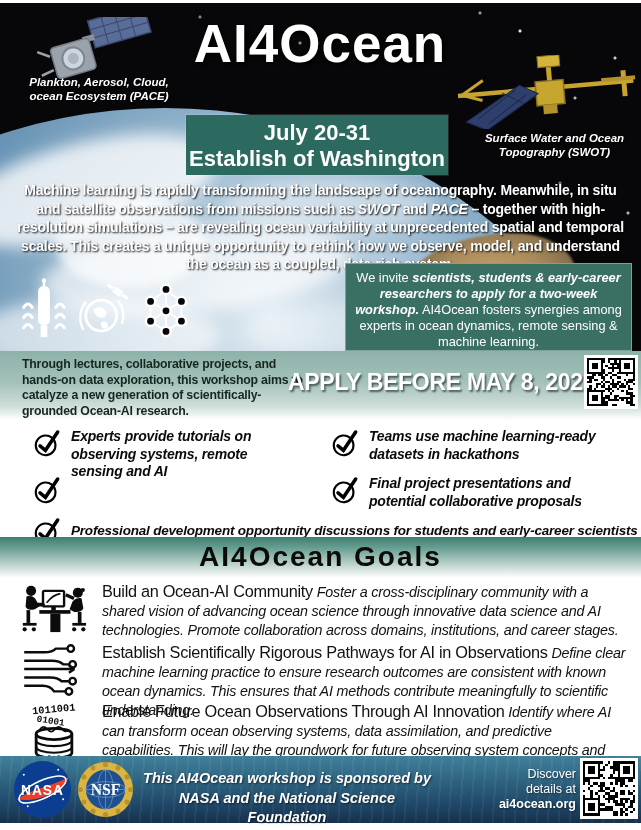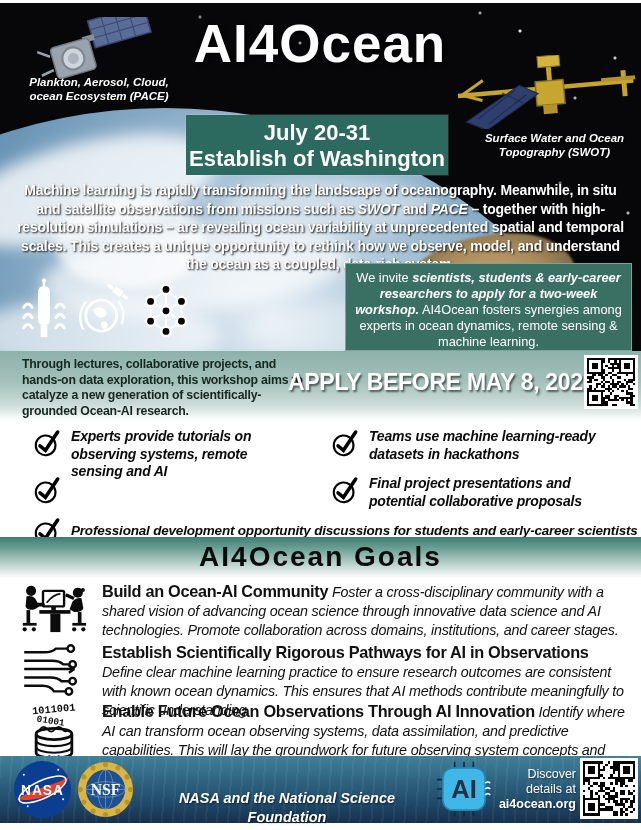--- a/index.html
+++ b/index.html
@@ -87,21 +87,21 @@
   .ci5 .check-text{white-space:nowrap;font-size:13.5px;padding-top:6px}
 
   
   .goals-head{position:absolute;left:0;top:537px;width:641px;height:41px;
     background:linear-gradient(180deg,#3f7d71 0%,#6ba094 28%,#b9d0ca 65%,#ffffff 100%)}
   .goals-title{text-align:center;font-weight:bold;font-size:28px;letter-spacing:2px;
     color:#0b0b0b;line-height:40px}
   .goal{position:absolute;display:flex;gap:12px;align-items:flex-start}
   .goal-icon{flex:0 0 72px;display:flex;justify-content:center}
   .goal-text{font-size:14.3px;line-height:19px;color:#111;letter-spacing:-0.2px}
-  .goal-title{font-weight:bold;font-style:normal;font-size:16.3px;letter-spacing:-0.3px}
+  .goal-title{font-weight:normal;font-style:normal;font-size:16.3px;letter-spacing:-0.3px}
   .goal-desc{font-style:italic}
   .g1{left:18px;top:582px;width:608px}
   .g2{left:18px;top:643px;width:608px}
   .g3{left:18px;top:702px;width:608px}
 
   
   .footer{position:absolute;left:0;top:756px;width:641px;height:67px;
     background:linear-gradient(180deg,#4push 0%,#000 100%);
     background:linear-gradient(180deg,#41809a 0%,#2d617e 40%,#1d4363 78%,#16304d 100%)}
   .footer::after{content:"";position:absolute;inset:0;
@@ -810,30 +810,22 @@
             <circle cx="17.3" cy="8" r="2.6"></circle>
         </g>
         <circle cx="30" cy="30" r="20" fill="#1e4f8f"></circle>
         <path d="M10 30 h40 M30 10 v40" stroke="#7fa8d9" stroke-width="0.9" opacity="0.7"></path>
         <ellipse cx="30" cy="30" rx="20" ry="8" fill="none" stroke="#7fa8d9" stroke-width="0.9" opacity="0.7"></ellipse>
         <ellipse cx="30" cy="30" rx="8" ry="20" fill="none" stroke="#7fa8d9" stroke-width="0.9" opacity="0.7"></ellipse>
         <text x="30" y="36" text-anchor="middle" font-size="16" font-weight="bold" fill="#fff" font-family="'Liberation Serif',serif">NSF</text>
       </svg>
     </div>
     <div class="sponsor">
-      <br>
+      <span>This AI4Ocean workshop is sponsored by</span><br>
       <span>NASA and the National Science Foundation</span>
-    </div>
-    <div class="chip">
-      <svg width="56" height="56" viewBox="0 0 66 66">
-        <path d="M22 1 v8 M33 1 v8 M44 1 v8 M22 57 v8 M33 57 v8 M44 57 v8 M1 22 h8 M1 33 h8 M1 44 h8" stroke="#0f2a40" stroke-width="2"></path>
-        <rect x="8" y="8" width="50" height="50" rx="12" fill="#41b6e8" stroke="#2384ad" stroke-width="2"></rect>
-        <text x="33" y="44" text-anchor="middle" font-size="30" font-weight="bold" fill="#233240" font-family="'Liberation Sans',sans-serif">AI</text>
-        <path d="M58 26 q3 -3 6 0 M58 33 q3 -3 6 0 M58 40 q3 -3 6 0" stroke="#d7edf8" stroke-width="2" fill="none"></path>
-      </svg>
     </div>
     <div class="discover">
       <span>Discover details at</span><br>
       <span class="site">ai4ocean.org</span>
     </div>
     <div class="qr footer-qr">
         <div class="qr-grid" style="display: grid; grid-template-columns: repeat(21, 1fr); grid-template-rows: repeat(21, 1fr);">
           <div style="background: rgb(0, 0, 0);"></div>
           <div style="background: rgb(0, 0, 0);"></div>
           <div style="background: rgb(0, 0, 0);"></div>

